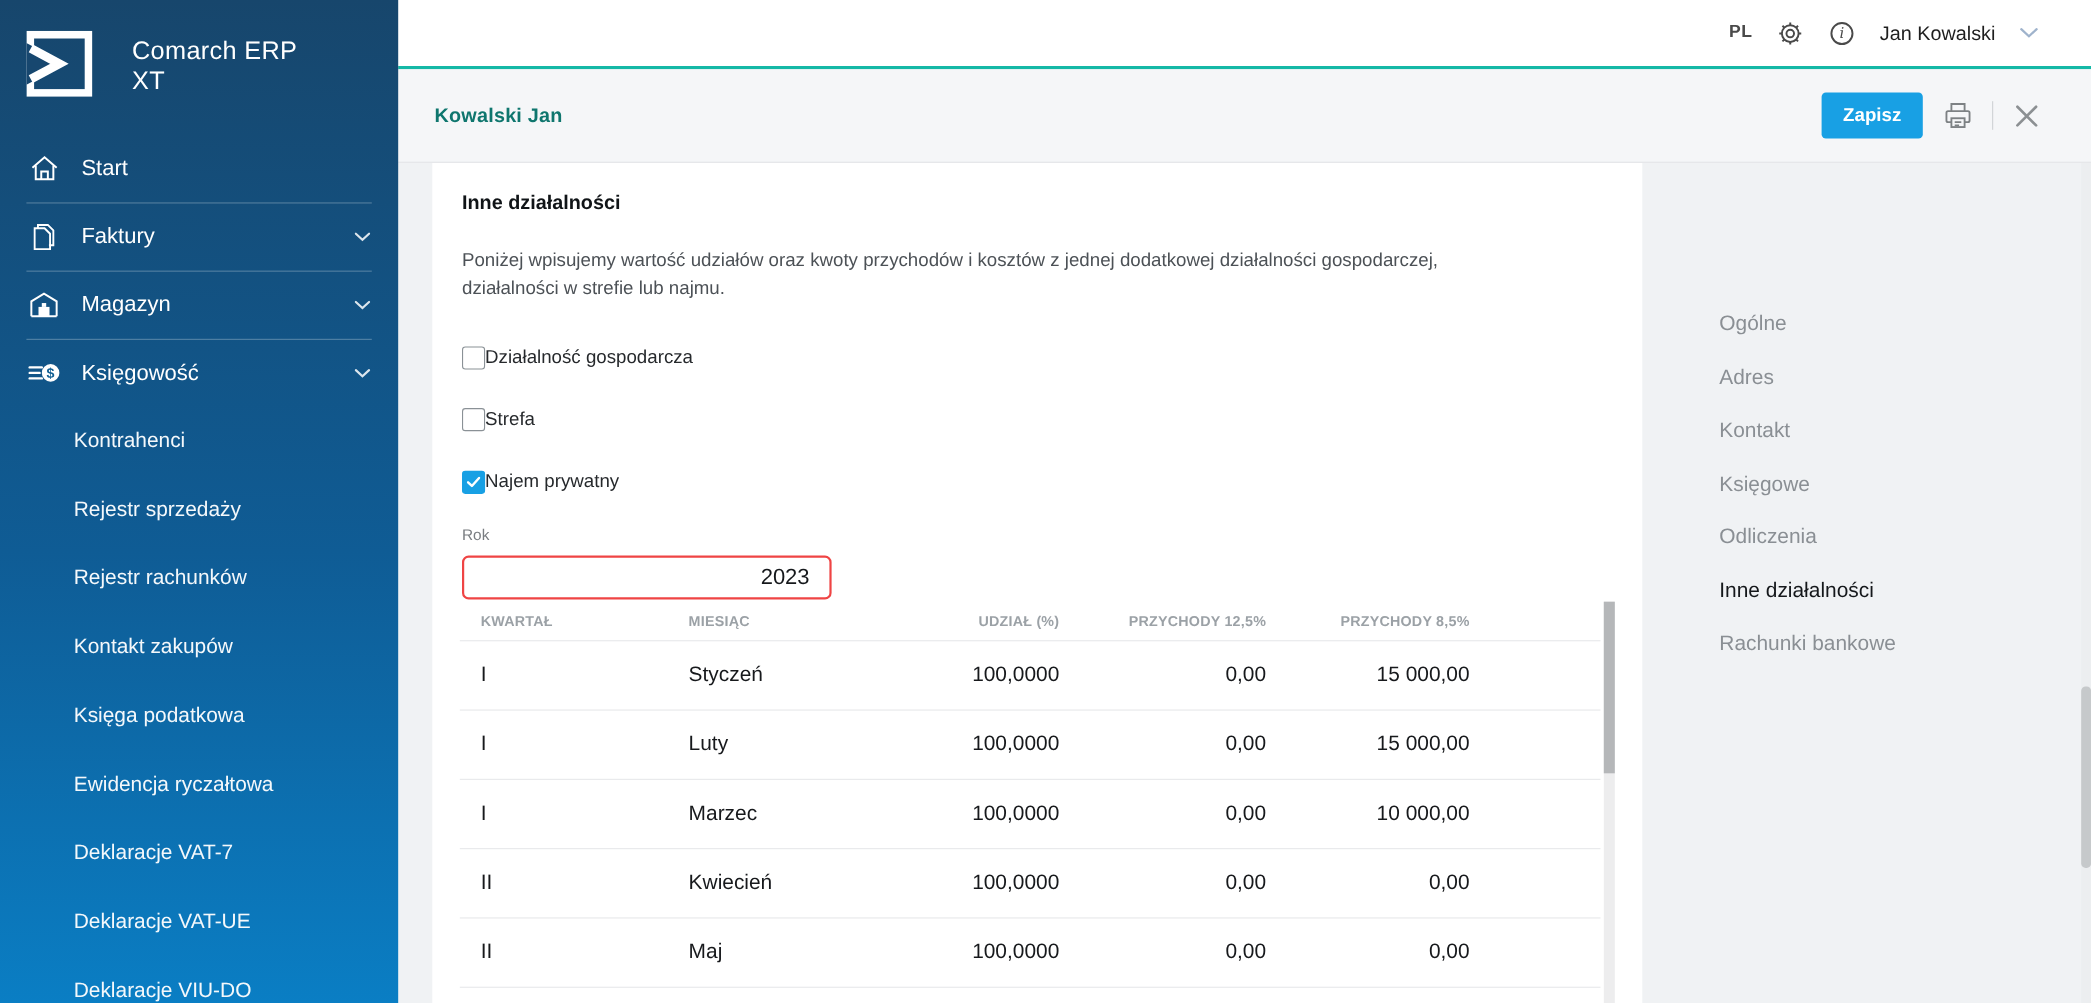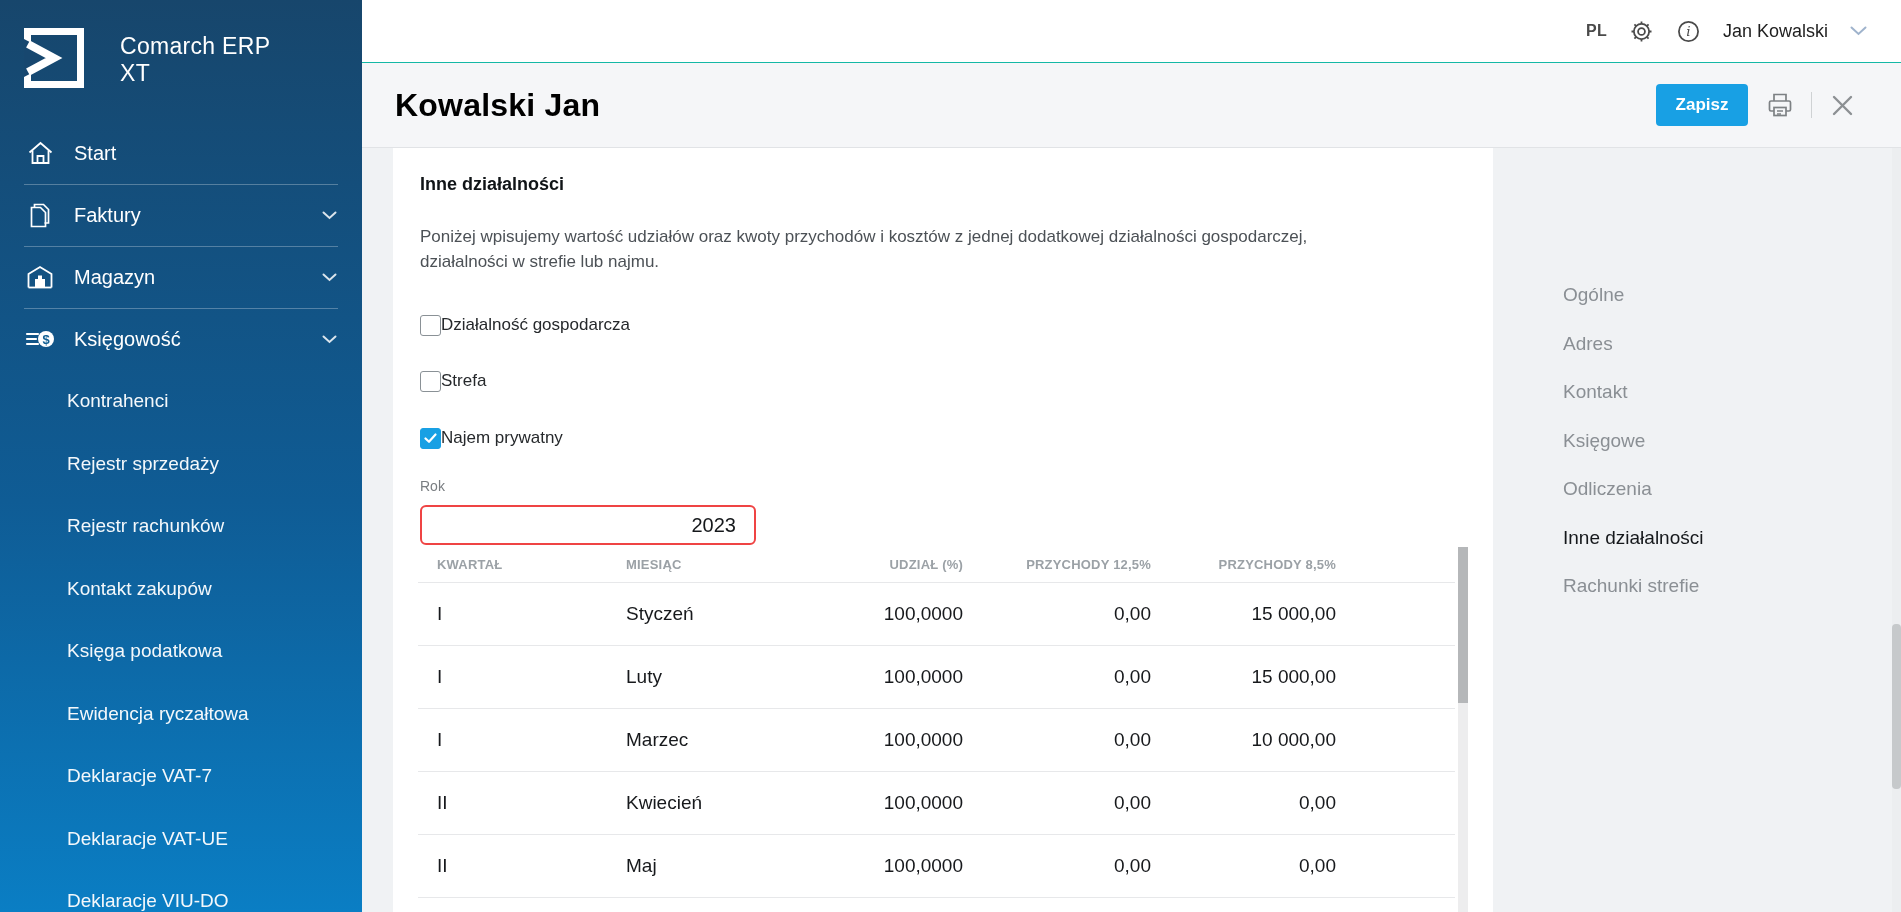--- a/index.html
+++ b/index.html
@@ -19,31 +19,31 @@
                font-size:20px; color:#fff; cursor:pointer; position:relative; }
   .menu-item.sep::before { content:""; position:absolute; top:0; left:24px; right:24px; height:1px;
                background:rgba(255,255,255,.28); }
   .mi-icon { width:30px; display:flex; justify-content:center; }
   .mi-chevron { margin-left:auto; margin-right:25px; display:flex; }
   .submenu-item { height:62.5px; display:flex; align-items:center; padding-left:67px;
                font-size:19px; color:#f4f8fb; cursor:pointer; }
 
   
   .topbar { position:absolute; left:362px; top:0; width:1539px; height:63px; background:#fff;
-            border-bottom:1px solid #14b8a6; display:flex; align-items:center;
-            justify-content:flex-end; gap:22px; padding-right:34px; z-index:2; }
+            border-bottom:3px solid #14b8a6; display:flex; align-items:center;
+            justify-content:flex-end; gap:22px; padding-right:48px; z-index:2; }
   .lang { font-size:16px; font-weight:700; color:#4a4a4a; letter-spacing:.3px; cursor:pointer; }
   .tb-icon { display:flex; cursor:pointer; }
   .user { font-size:18px; color:#1e1e1e; cursor:pointer; }
   .user-chevron { display:flex; cursor:pointer; }
 
   
   .modal-head { position:absolute; left:362px; top:63px; width:1539px; height:85px;
                 background:#f5f6f8; border-bottom:1px solid #e1e3e6; display:flex; align-items:center; z-index:2; }
-  .modal-head h1 { margin-left:33px; font-size:32px; font-weight:600; color:#000000; letter-spacing:.2px; }
+  .modal-head h1 { margin-left:33px; font-size:18px; font-weight:600; color:#0f766e; letter-spacing:.2px; }
   .head-actions { margin-left:auto; display:flex; align-items:center; padding-right:45px; }
   .save-btn { width:92px; height:42px; background:#18A0E4; border:none; border-radius:4px; color:#fff;
               font-size:17px; font-weight:600; font-family:inherit; cursor:pointer; margin-right:17px; }
   .print { display:flex; margin-right:16px; cursor:pointer; }
   .vdiv { width:1px; height:26px; background:#cfd2d4; margin-right:17px; }
   .close { display:flex; cursor:pointer; }
 
   
   .page { position:absolute; left:362px; top:148px; width:1539px; height:764px; background:#f0f2f4; }
   .card { position:absolute; left:31px; top:0; width:1100px; height:764px; background:#fff; }
@@ -321,19 +321,19 @@
     </div>
   </section>
 
   <nav class="side-nav">
     <div class="sn-item">Ogólne</div>
     <div class="sn-item">Adres</div>
     <div class="sn-item">Kontakt</div>
     <div class="sn-item">Księgowe</div>
     <div class="sn-item">Odliczenia</div>
     <div class="sn-item active">Inne działalności</div>
-    <div class="sn-item">Rachunki strefie</div>
+    <div class="sn-item">Rachunki bankowe</div>
   </nav>
 
   <div class="page-scrollbar">
     <div class="thumb"></div>
   </div>
 </main>
 
 </body></html>

